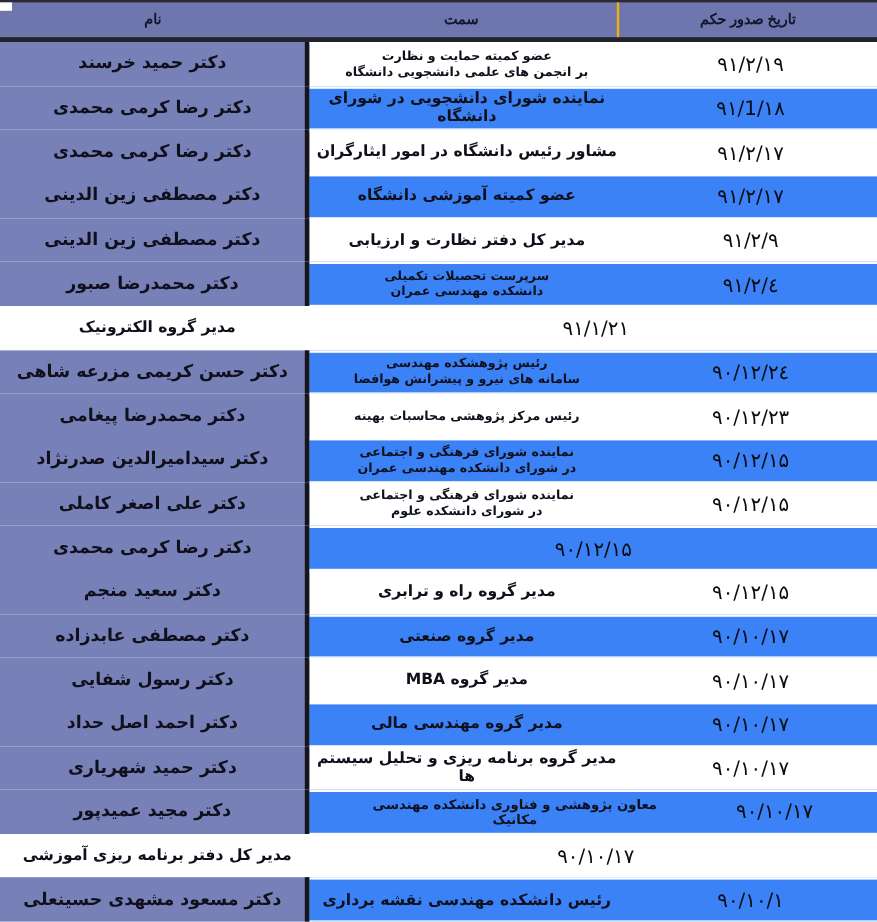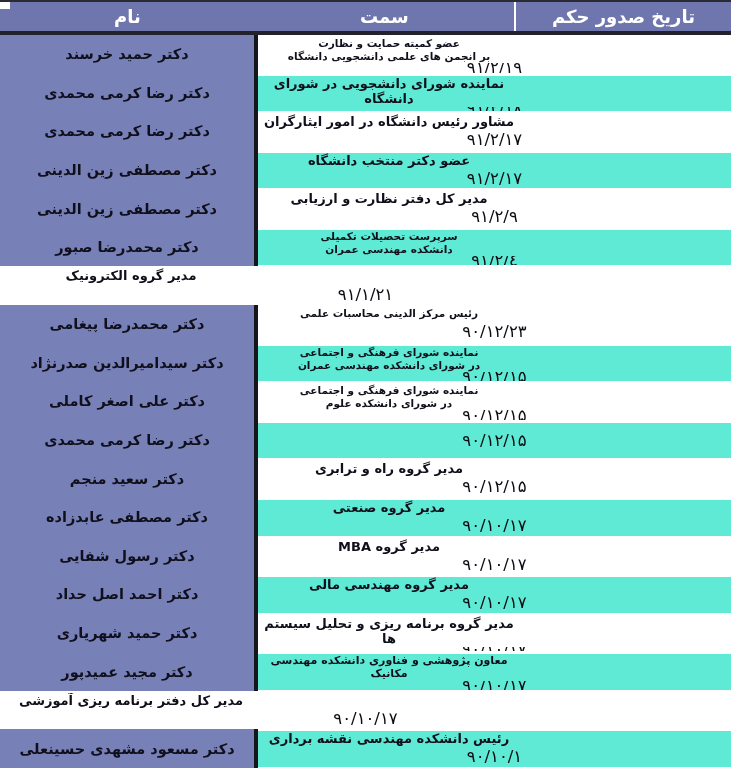--- a/index.html
+++ b/index.html
@@ -14,60 +14,61 @@
   .header{
     position:absolute;left:0;top:0;width:731px;height:35px;
     background:#6e76ad;
     border-top:2px solid #2a2a35;
     border-bottom:4px solid #22222c;
     box-sizing:border-box;
     display:flex;flex-direction:row;
   }
   .hcell{
     display:flex;align-items:center;justify-content:center;
-    color:#ffffff;font-weight:bold;font-size:18px;
+    color:#0f172a;font-weight:bold;font-size:12px;
     direction:rtl;
+    font-family:Liberation Serif, serif;
   }
   .hcell.h-name{width:257px;}
   .hcell.h-pos{width:261px;}
-  .hcell.h-date{width:219px;border-left:2px solid #ffffff;box-sizing:border-box;}
+  .hcell.h-date{width:219px;border-left:2px solid #eab308;box-sizing:border-box;}
   .corner-notch{
     position:absolute;left:0;top:0;width:10px;height:7px;background:#ffffff;
   }
 
   
   .tbody{
     position:absolute;left:0;top:35px;width:731px;height:733px;
     display:flex;flex-direction:column;
   }
   .row{flex:1;display:flex;flex-direction:row;min-height:0;}
   .cell-name{
     width:254px;
     background:#7880b8;
     border-right:4px solid #15151c;
     display:flex;align-items:center;justify-content:center;
     color:#10101c;font-weight:bold;font-size:14.5px;
     direction:rtl;text-align:center;
     overflow:hidden;
   }
   .band{
-    flex:1;display:flex;flex-direction:column;
+    flex:1;display:flex;flex-direction:row;
     border-top:2px solid #ffffff;border-bottom:1px solid #ffffff;
     box-sizing:border-box;min-width:0;
   }
   .band.white{background:#ffffff;}
-  .band.gray{background:#5eead4;}
+  .band.gray{background:#3b82f6;}
   .cell-pos{
     width:262px;
     display:flex;flex-direction:column;align-items:center;justify-content:center;
     color:#10101c;font-weight:bold;font-size:13px;line-height:1.2;
     direction:rtl;text-align:center;overflow:hidden;
   }
   .cell-pos.two{font-size:10.5px;line-height:1.25;}
-  .cell-pos.small{font-size:11px;}
+  .cell-pos.small{font-size:11px;padding-left:40px;}
   .cell-date{
     flex:1;
     display:flex;align-items:center;justify-content:center;
     color:#0b0b12;font-weight:normal;font-size:16.5px;
     direction:ltr;letter-spacing:0.5px;
     overflow:hidden;
   }
 </style>
 </head>
 <body>
@@ -91,37 +92,37 @@
           </div>
           <div class="cell-date">۹۱/۲/۱۹</div>
         </div>
       </div>
       <div class="row">
         <div class="cell-name">دکتر رضا کرمی محمدی</div>
         <div class="band gray">
           <div class="cell-pos">
             <div>نماینده شورای دانشجویی در شورای دانشگاه</div>
           </div>
-          <div class="cell-date">۹۱/۲/۱۸</div>
+          <div class="cell-date">۹۱/1/۱۸</div>
         </div>
       </div>
       <div class="row">
         <div class="cell-name">دکتر رضا کرمی محمدی</div>
         <div class="band white">
           <div class="cell-pos">
             <div>مشاور رئیس دانشگاه در امور ایثارگران</div>
           </div>
           <div class="cell-date">۹۱/۲/۱۷</div>
         </div>
       </div>
       <div class="row">
         <div class="cell-name">دکتر مصطفی زین الدینی</div>
         <div class="band gray">
           <div class="cell-pos">
-            <div>عضو دکتر منتخب دانشگاه</div>
+            <div>عضو کمیته آموزشی دانشگاه</div>
           </div>
           <div class="cell-date">۹۱/۲/۱۷</div>
         </div>
       </div>
       <div class="row">
         <div class="cell-name">دکتر مصطفی زین الدینی</div>
         <div class="band white">
           <div class="cell-pos">
             <div>مدیر کل دفتر نظارت و ارزیابی</div>
           </div>
@@ -140,24 +141,34 @@
       </div>
       <div class="row">
         <div class="band white">
           <div class="cell-pos">
             <div>مدیر گروه الکترونیک</div>
           </div>
           <div class="cell-date">۹۱/۱/۲۱</div>
         </div>
       </div>
       <div class="row">
+        <div class="cell-name">دکتر حسن کریمی مزرعه شاهی</div>
+        <div class="band gray">
+          <div class="cell-pos two">
+            <div>رئیس پژوهشکده مهندسی</div>
+            <div>سامانه های نیرو و پیشرانش هوافضا</div>
+          </div>
+          <div class="cell-date">۹۰/۱۲/۲٤</div>
+        </div>
+      </div>
+      <div class="row">
         <div class="cell-name">دکتر محمدرضا پیغامی</div>
         <div class="band white">
           <div class="cell-pos two">
-            <div>رئیس مرکز الدینی محاسبات علمی</div>
+            <div>رئیس مرکز پژوهشی محاسبات بهینه</div>
           </div>
           <div class="cell-date">۹۰/۱۲/۲۳</div>
         </div>
       </div>
       <div class="row">
         <div class="cell-name">دکتر سیدامیرالدین صدرنژاد</div>
         <div class="band gray">
           <div class="cell-pos two">
             <div>نماینده شورای فرهنگی و اجتماعی</div>
             <div>در شورای دانشکده مهندسی عمران</div>

